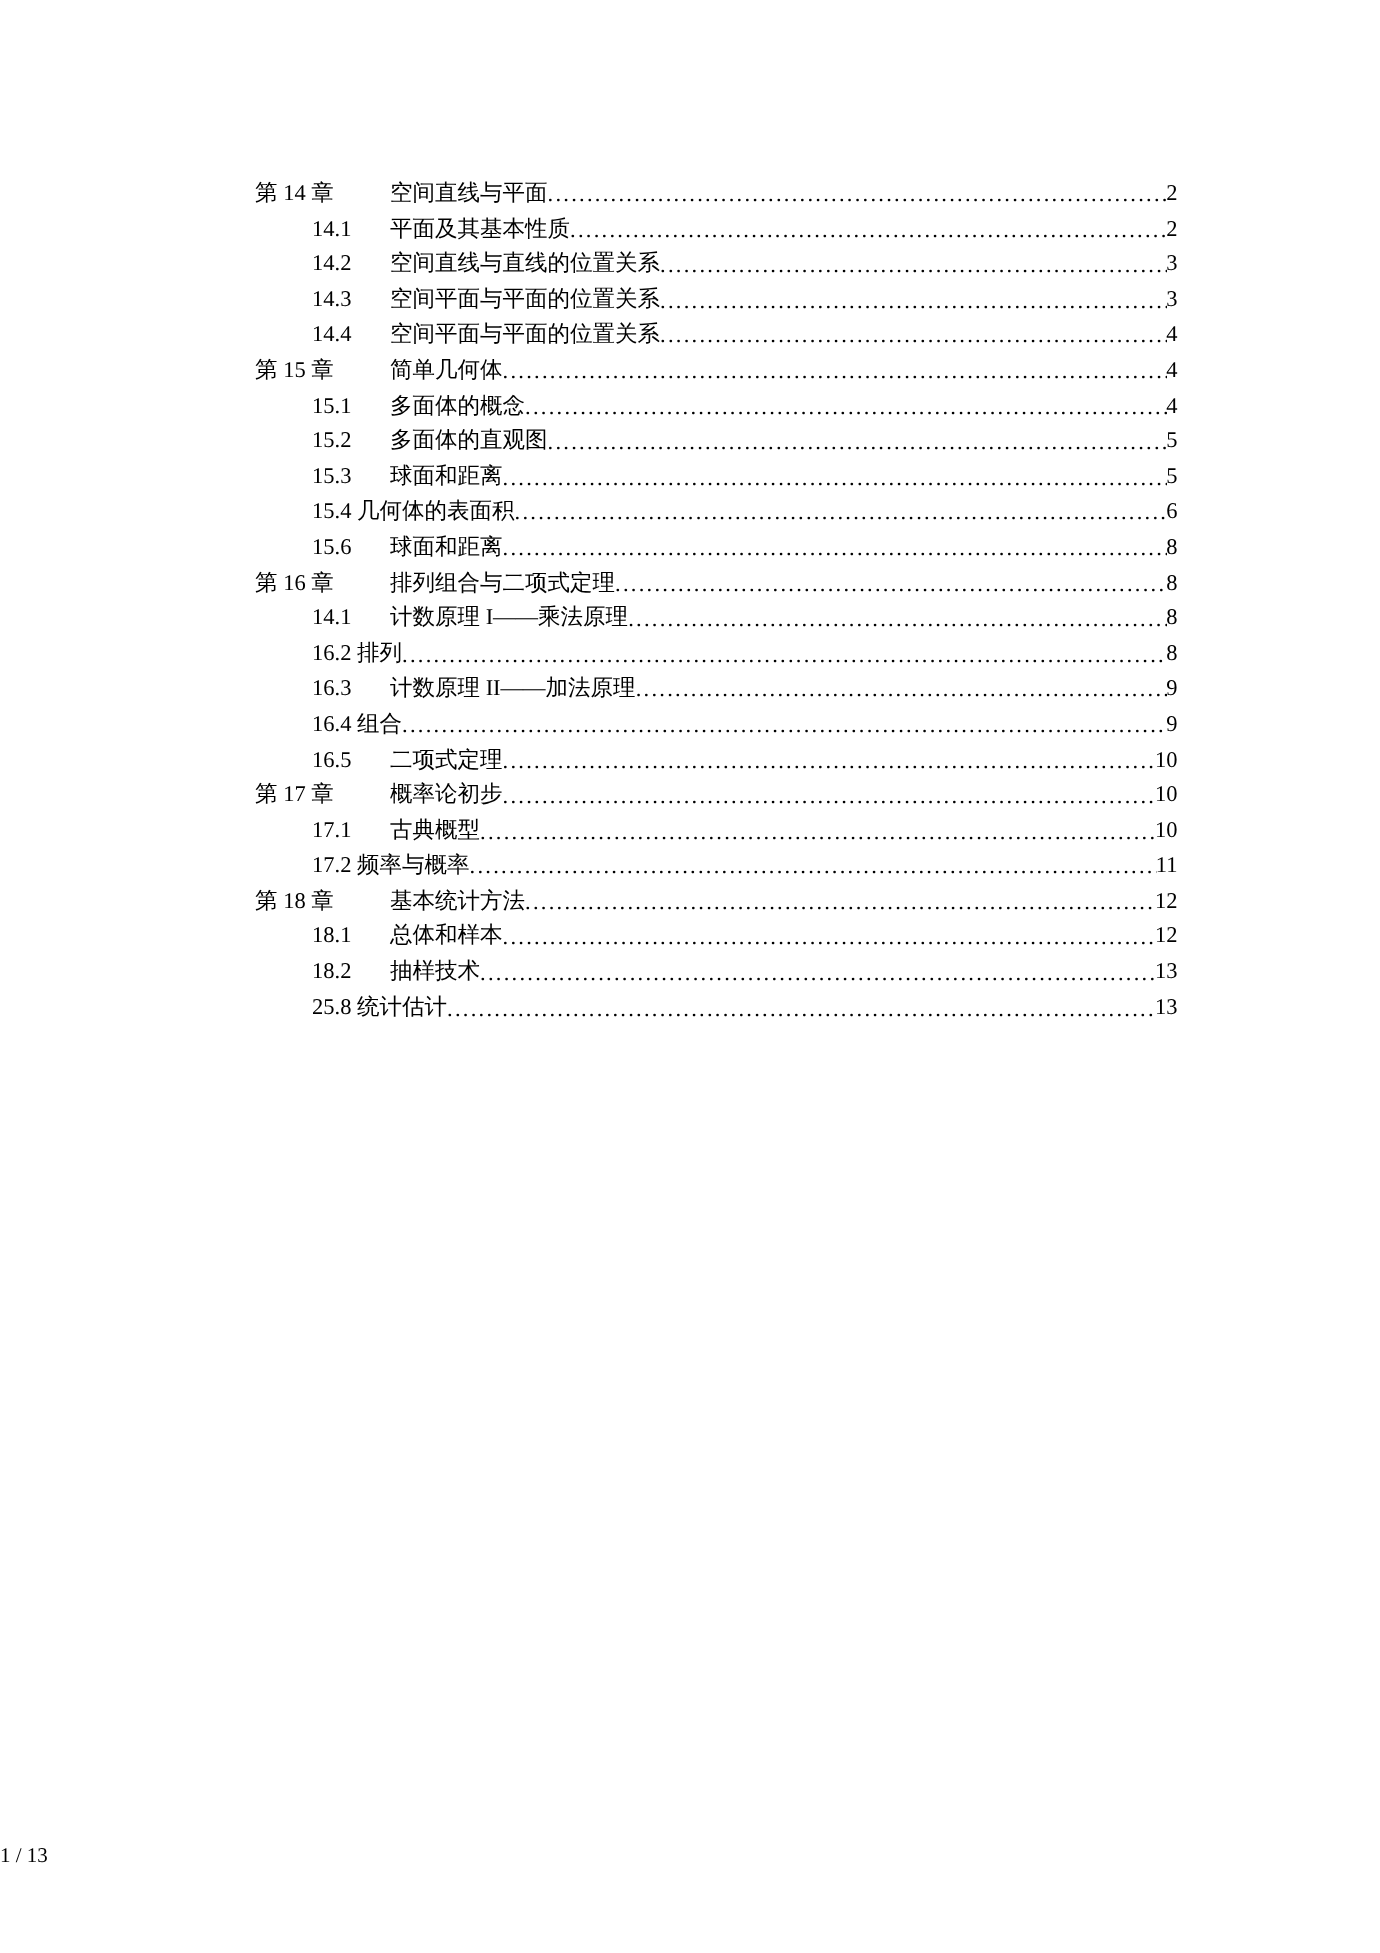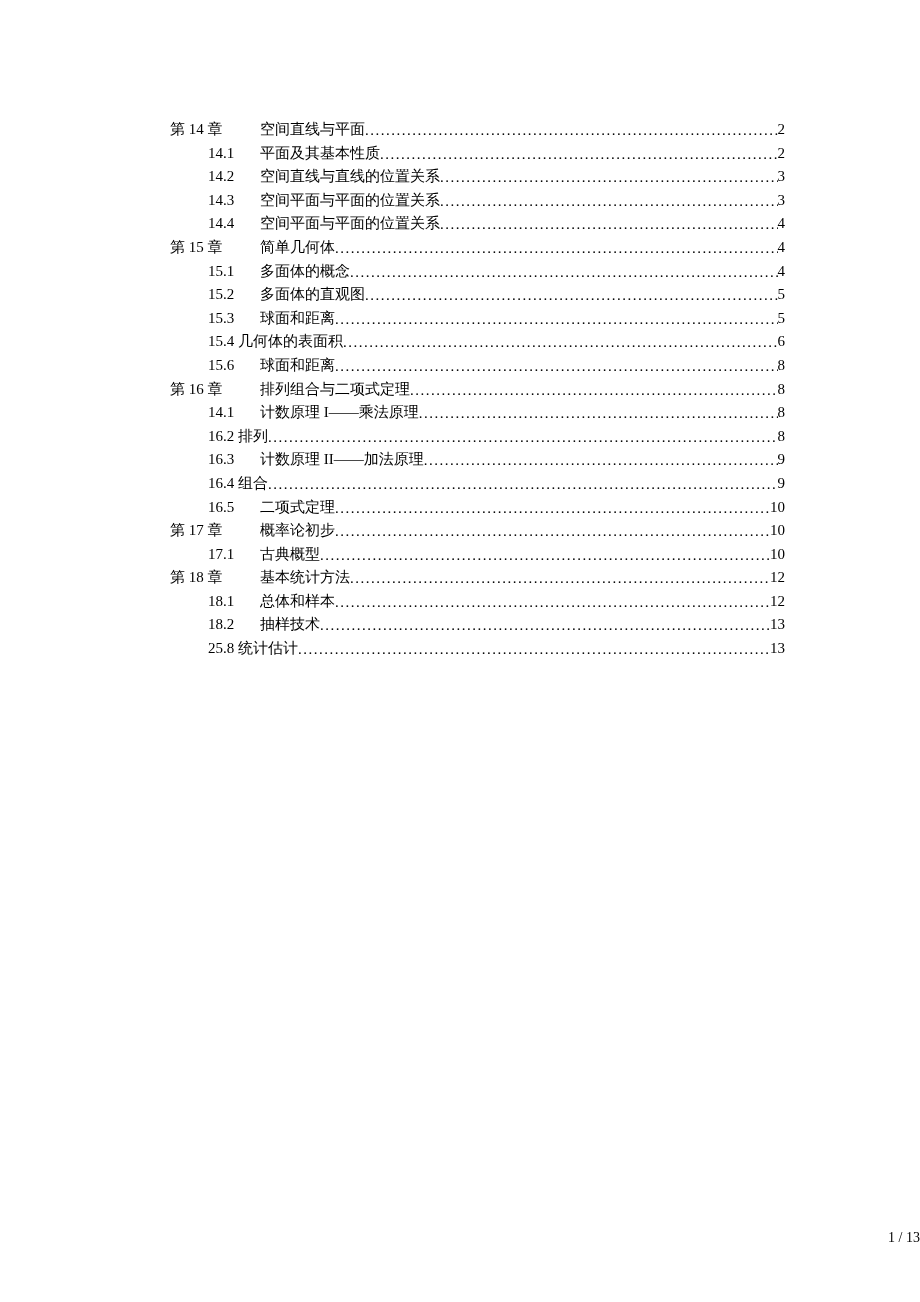--- a/index.html
+++ b/index.html
@@ -72,21 +72,21 @@
       content: "..................................................................................................................................................................................................";
     }
     .page-col {
       flex: 0 0 auto;
     }
     .footer {
       position: absolute;
       bottom: 56px;
       left: 0;
       right: 0;
-      text-align: right;
+      text-align: left;
       font-size: 14px;
     }
   </style>
 </head>
 <body>
 
 <div class="page">
 
 
   <div id="toc">
@@ -194,20 +194,25 @@
         <span class="title-col">概率论初步</span>
         <span class="dots"></span>
         <span class="page-col">10</span>
       </div>
       <div class="toc-line level2">
         <span class="label-col">17.1</span>
         <span class="title-col">古典概型</span>
         <span class="dots"></span>
         <span class="page-col">10</span>
       </div>
+      <div class="toc-line level2b">
+        <span class="label-col">17.2 频率与概率 </span>
+        <span class="dots"></span>
+        <span class="page-col">11</span>
+      </div>
       <div class="toc-line level1">
         <span class="label-col">第 18 章</span>
         <span class="title-col">基本统计方法</span>
         <span class="dots"></span>
         <span class="page-col">12</span>
       </div>
       <div class="toc-line level2">
         <span class="label-col">18.1</span>
         <span class="title-col">总体和样本</span>
         <span class="dots"></span>

